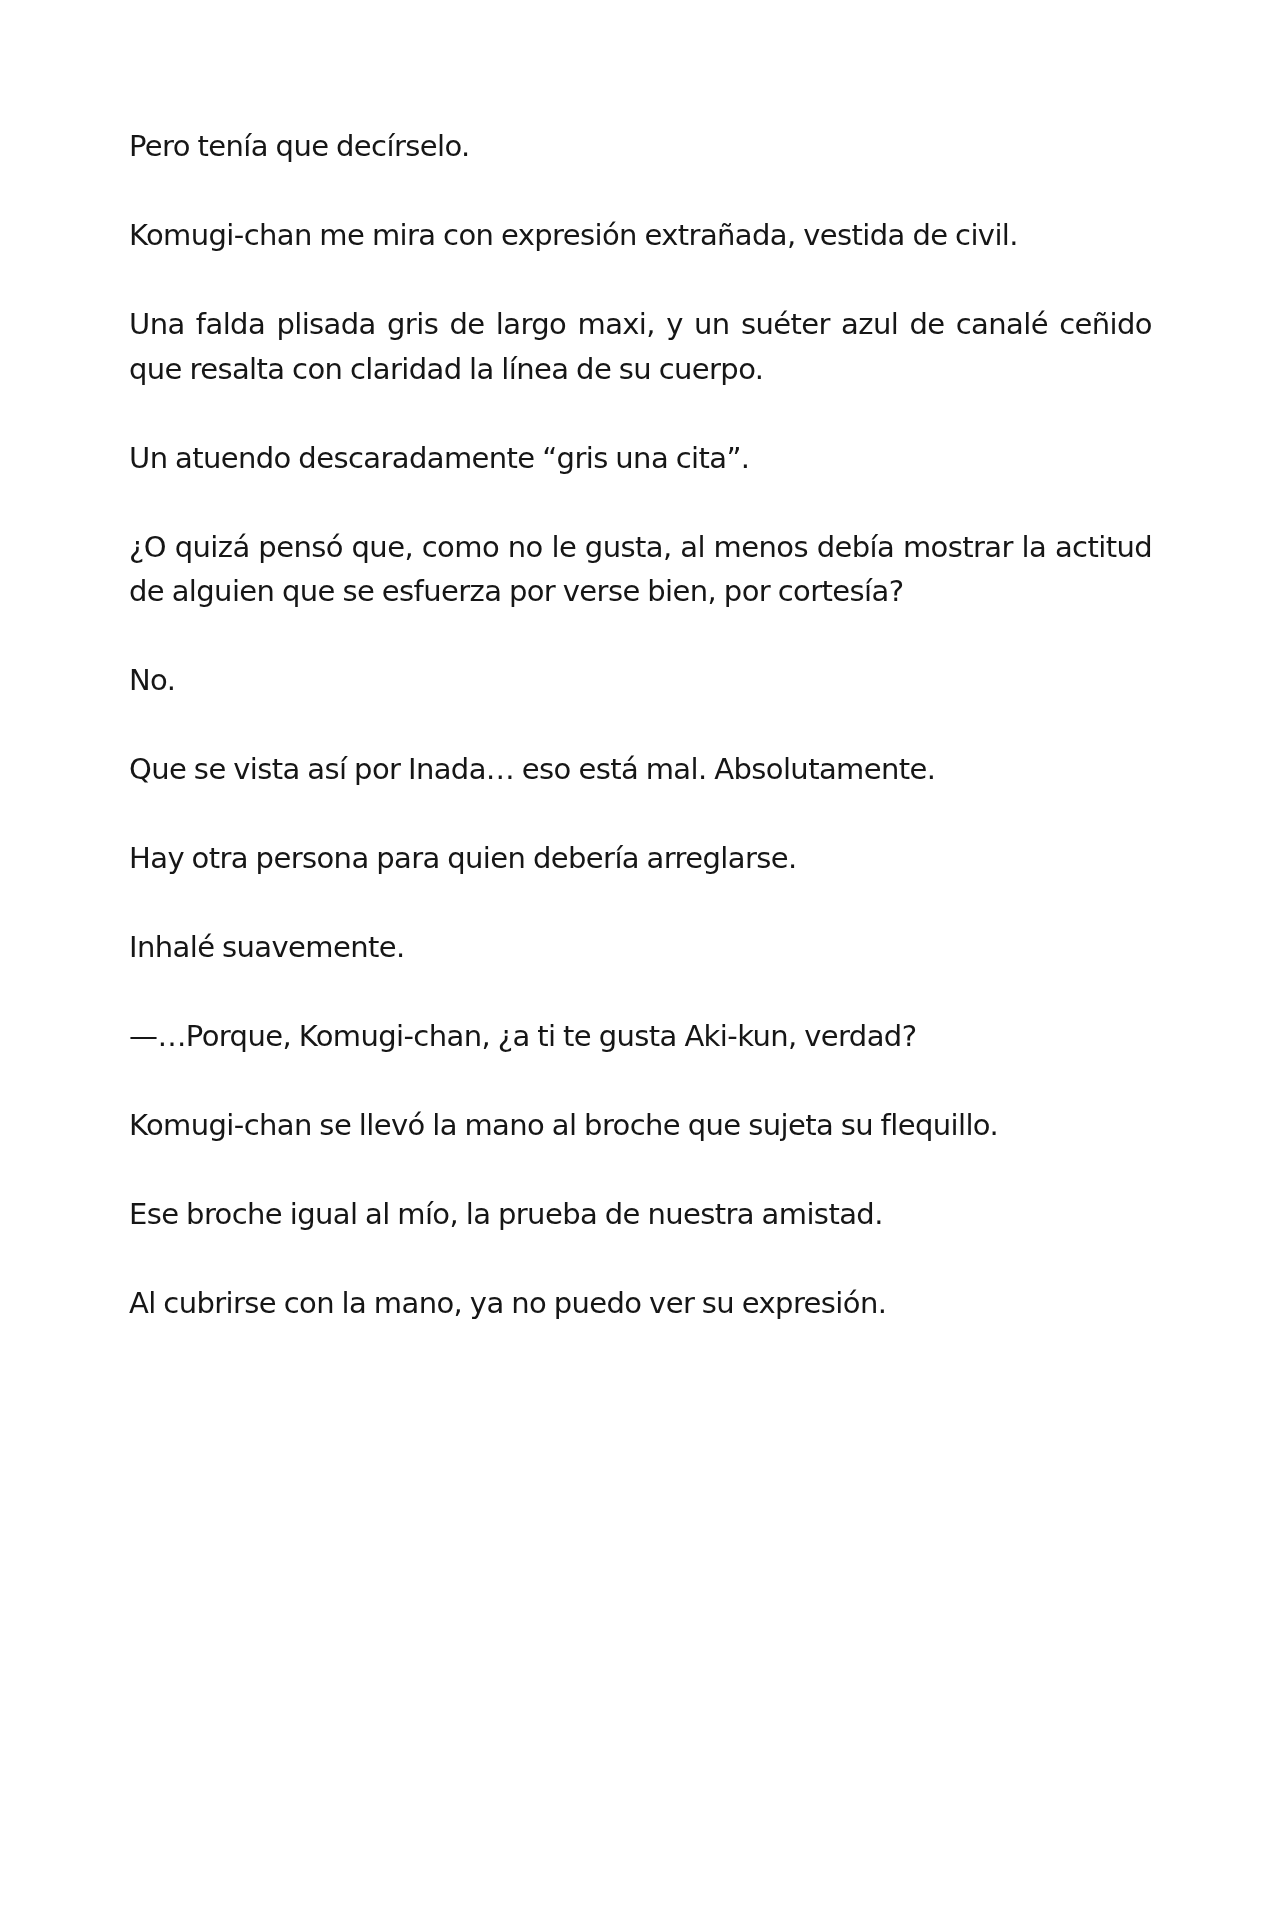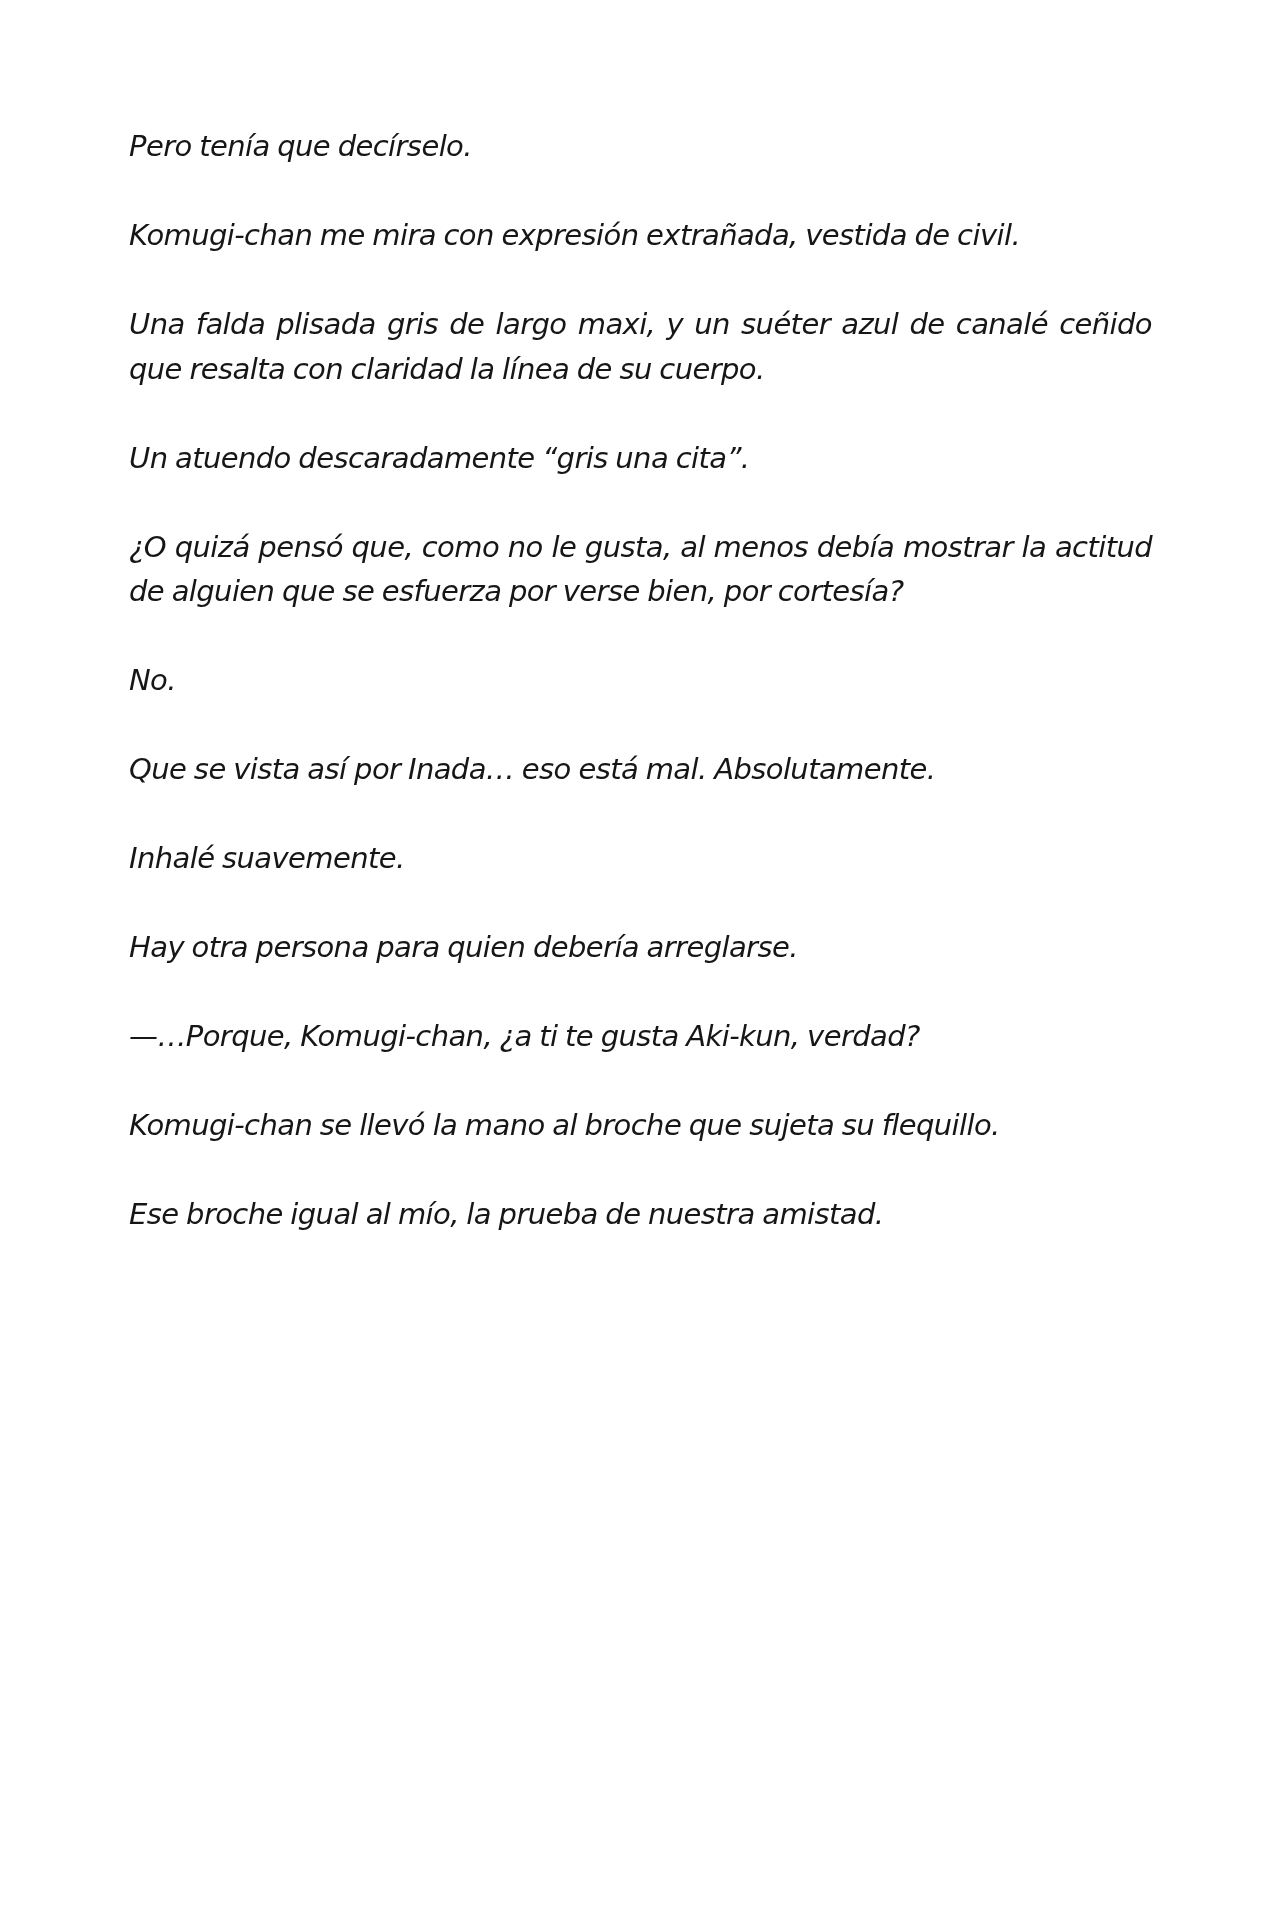--- a/index.html
+++ b/index.html
@@ -17,21 +17,20 @@
       position: absolute;
       left: 129px;
       top: 124px;
       width: 1023px;
       color: #161616;
       font-family: "DejaVu Sans", sans-serif;
       font-size: 29px;
       line-height: 44.5px;
       letter-spacing: -0.6px;
       word-spacing: -1px;
-      font-style: italic;
     }
     .para {
       margin: 0 0 44.5px 0;
       text-align: justify;
       text-align-last: left;
     }
     .para .line {
       display: block;
     }
   </style>
@@ -54,27 +53,30 @@
   <p class="para">
     <span>¿O quizá pensó que, como no le gusta, al menos debía mostrar la actitud de alguien que se esfuerza por verse bien, por cortesía?</span>
   </p>
   <p class="para">
     <span class="line">No.</span>
   </p>
   <p class="para">
     <span class="line">Que se vista así por Inada… eso está mal. Absolutamente.</span>
   </p>
   <p class="para">
-    <span class="line">Inhalé suavemente.</span>
+    <span class="line">Hay otra persona para quien debería arreglarse.</span>
   </p>
   <p class="para">
-    <span class="line">Hay otra persona para quien debería arreglarse.</span>
+    <span class="line">Inhalé suavemente.</span>
   </p>
   <p class="para">
     <span class="line">—…Porque, Komugi-chan, ¿a ti te gusta Aki-kun, verdad?</span>
   </p>
   <p class="para">
     <span class="line">Komugi-chan se llevó la mano al broche que sujeta su flequillo.</span>
   </p>
   <p class="para">
     <span class="line">Ese broche igual al mío, la prueba de nuestra amistad.</span>
   </p>
+  <p class="para">
+    <span class="line">Al cubrirse con la mano, ya no puedo ver su expresión.</span>
+  </p>
 </div>
 
 </body></html>

